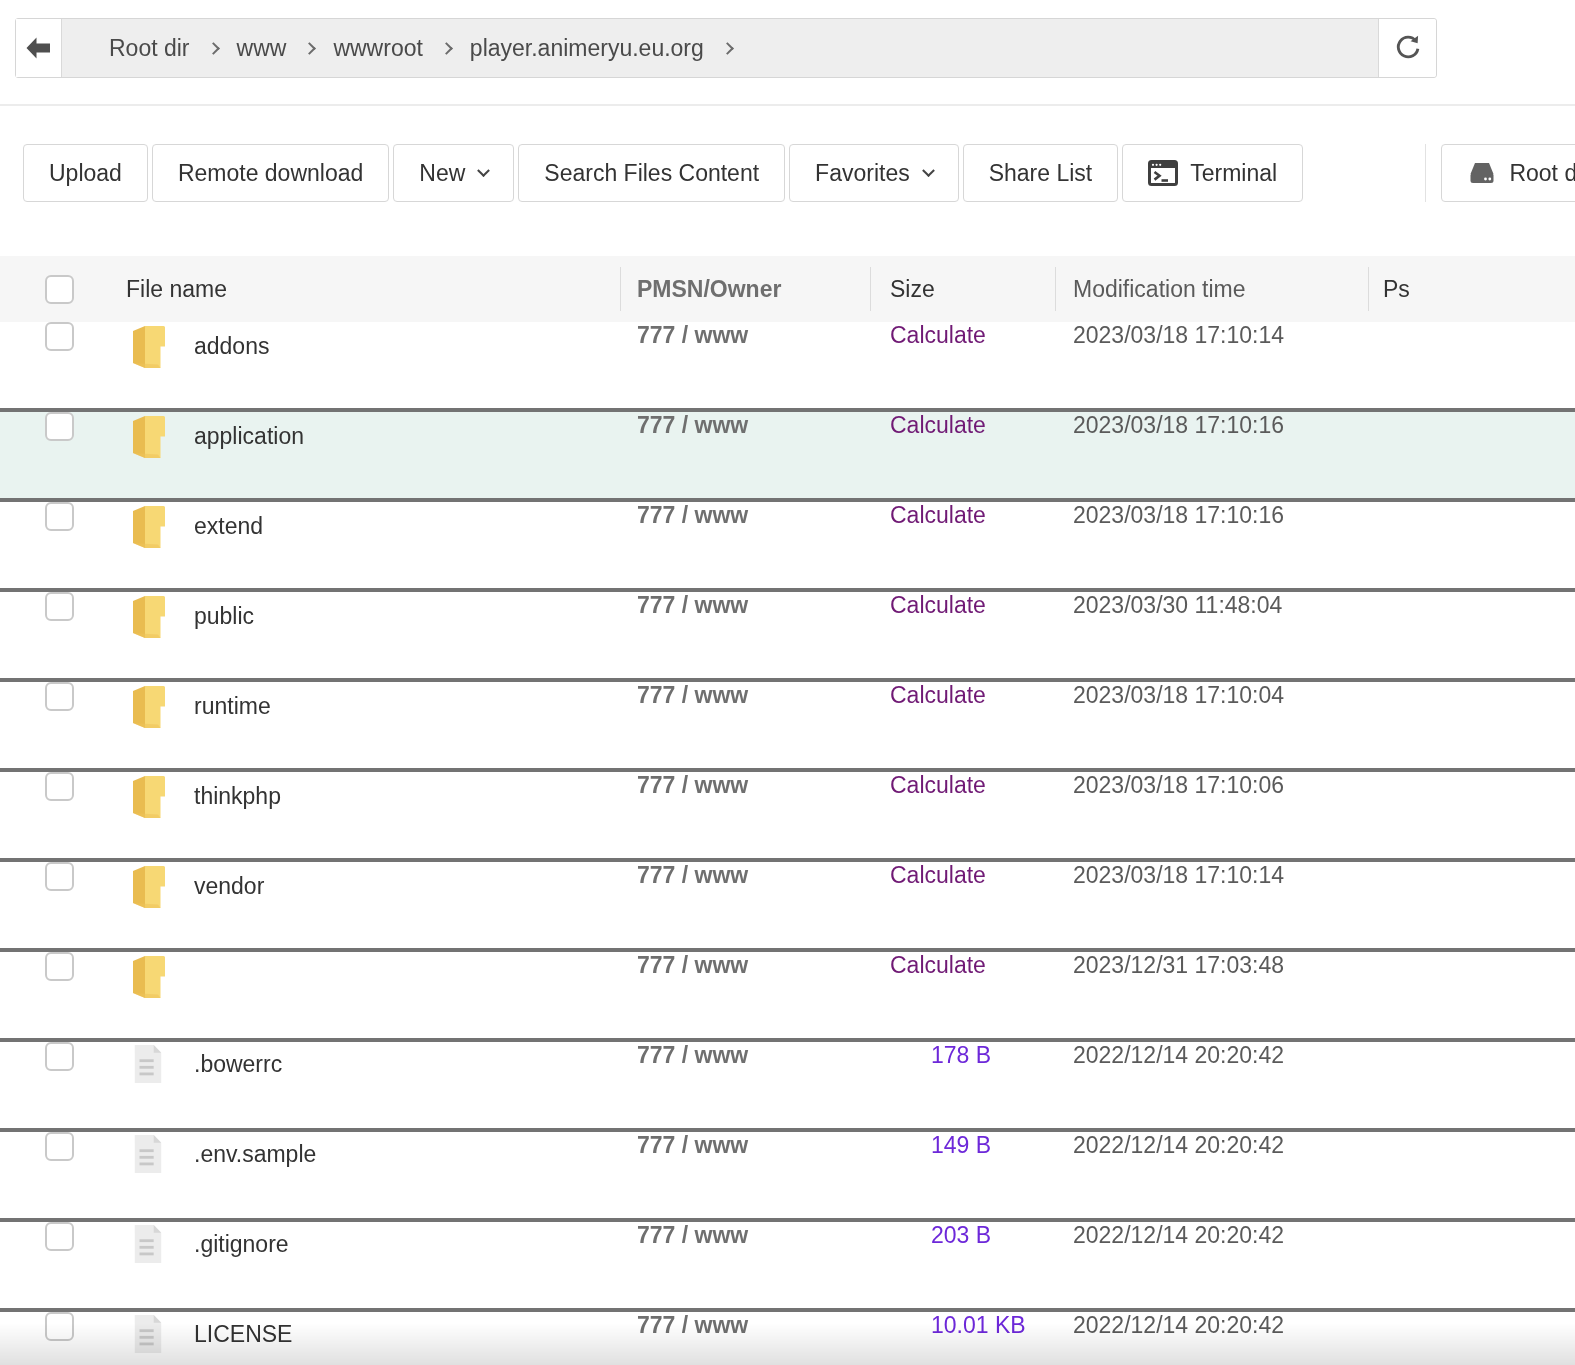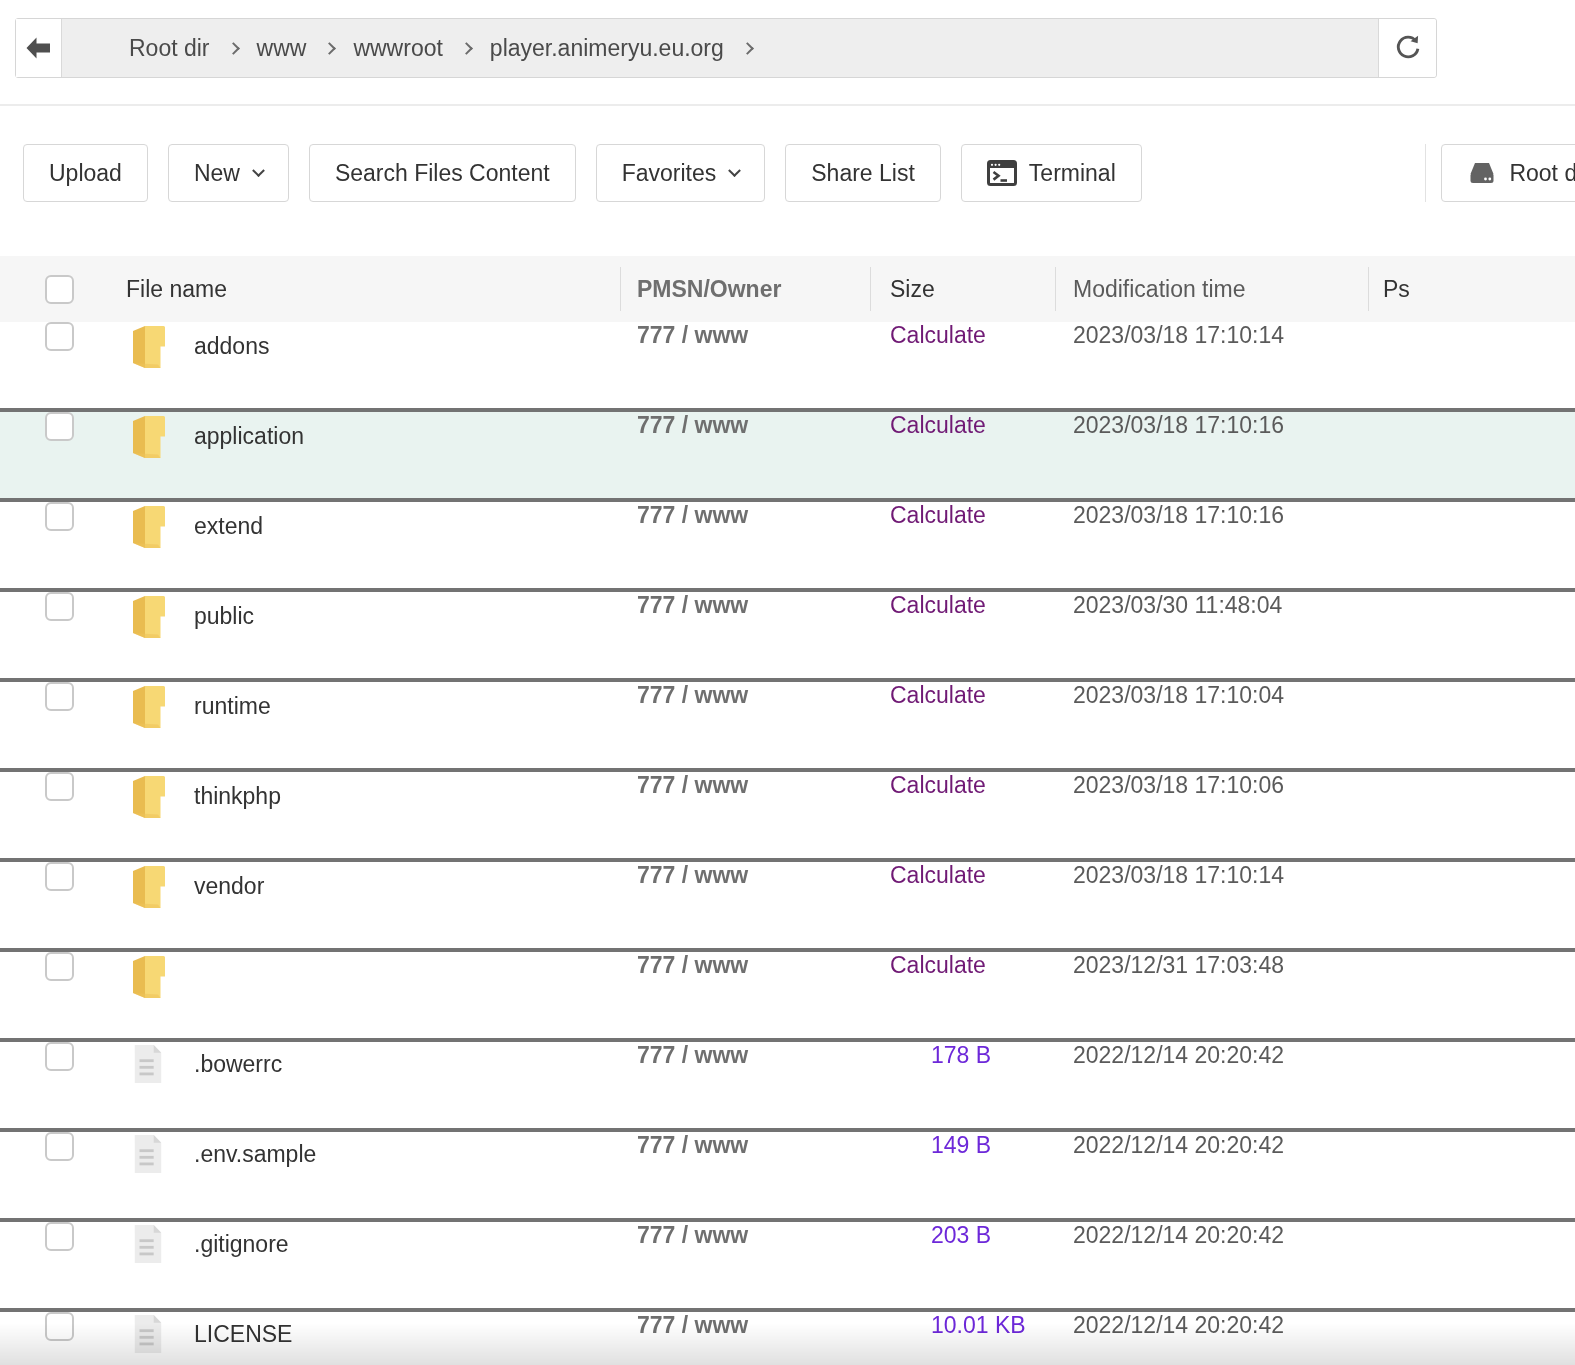--- a/index.html
+++ b/index.html
@@ -6,35 +6,35 @@
   html,body { width:1575px; height:1365px; overflow:hidden; background:#fff;
     font-family:"Liberation Sans","DejaVu Sans",sans-serif; color:#333; }
 
   
   .navbar { display:flex; margin:18px 0 0 15px; width:1422px; height:60px;
     border:1px solid #d6d6d6; border-radius:3px; background:#fff; }
   .back-btn { width:46px; height:100%; background:#fff; border:none;
     border-right:1px solid #d9d9d9; display:flex; align-items:center;
     justify-content:center; cursor:pointer; }
   .breadcrumb { flex:1; background:#eeeeee; display:flex; align-items:center;
-    padding-left:67px; font-size:23px; color:#4a4a4a; overflow:hidden; white-space:nowrap; }
+    padding-left:47px; font-size:23px; color:#4a4a4a; overflow:hidden; white-space:nowrap; }
   .crumb { cursor:pointer; }
   .crumb-sep { display:inline-block; width:9px; height:9px;
     border-top:2.4px solid #6b6b6b; border-right:2.4px solid #6b6b6b;
     transform:rotate(45deg); margin:0 19px; flex:0 0 auto; }
   .refresh-btn { width:58px; height:100%; background:#fff; border:none;
     border-left:1px solid #d9d9d9; border-radius:0 3px 3px 0; display:flex;
     align-items:center; justify-content:center; cursor:pointer; }
   .nav-divider { margin-top:26px; height:2px; background:#ececec; width:100%; }
 
   
   .toolbar { display:flex; align-items:center; margin:38px 0 0 23px;
     width:1552px; height:58px; }
   .tbtn { height:58px; display:flex; align-items:center; gap:12px;
-    padding:0 25px; margin-right:20px; background:#fff; border:1px solid #d7d7d7;
+    padding:0 25px; margin-right:4px; background:#fff; border:1px solid #d7d7d7;
     border-radius:4px; font-size:23px; color:#333; white-space:nowrap;
     cursor:pointer; font-family:inherit; }
   .caret { display:inline-block; width:9px; height:9px; margin-left:2px;
     border-right:2.4px solid #444; border-bottom:2.4px solid #444;
     transform:rotate(45deg) translate(-2px,-2px); }
   .vsep { width:1px; height:58px; background:#e2e2e2; margin-left:auto; margin-right:15px; }
   .tbtn.root { margin-right:-55px; }
 
   
   .thead { display:flex; align-items:center; height:66px; margin-top:54px;
@@ -96,20 +96,23 @@
     </span>
   </button>
 </div>
 <div class="nav-divider"></div>
 
 <div class="toolbar">
   <button class="tbtn">
     <span>Upload</span>
   </button>
   <button class="tbtn">
+    <span>Remote download</span>
+  </button>
+  <button class="tbtn">
     <span>New</span>
     <span class="caret"></span>
   </button>
   <button class="tbtn">
     <span>Search Files Content</span>
   </button>
   <button class="tbtn">
     <span>Favorites</span>
     <span class="caret"></span>
   </button>

